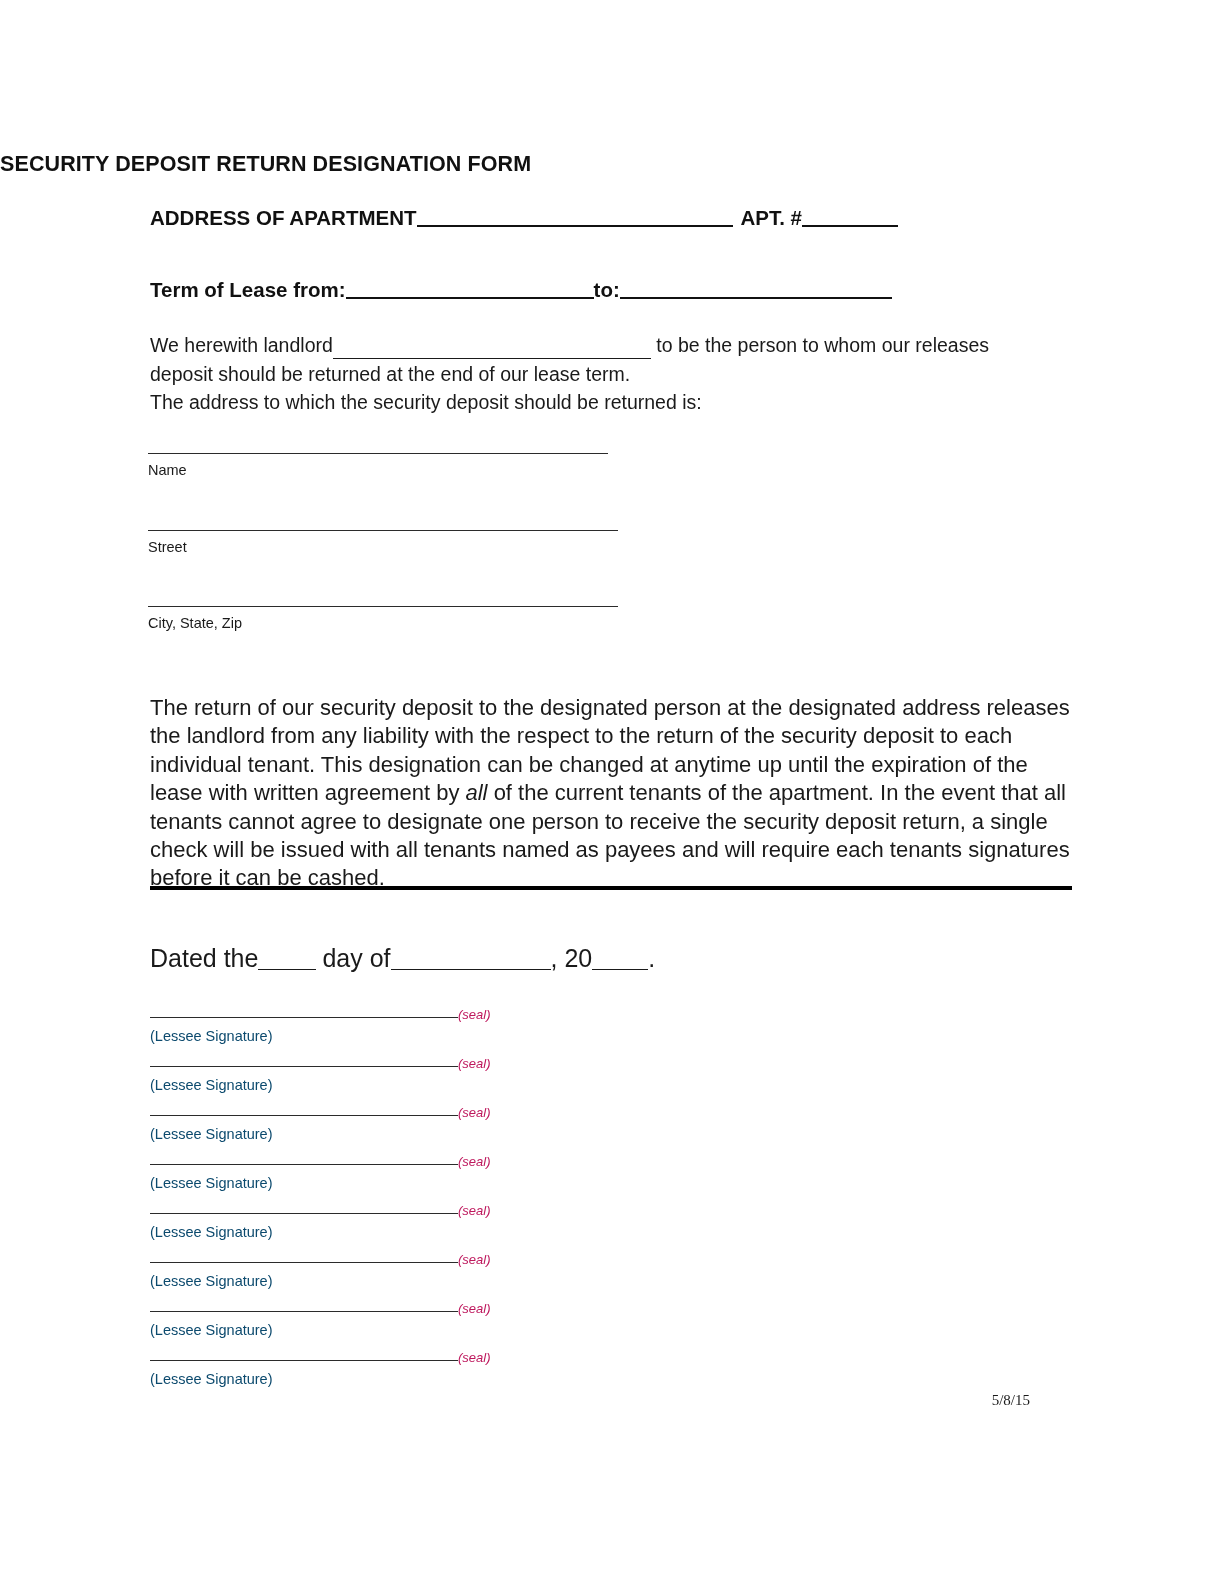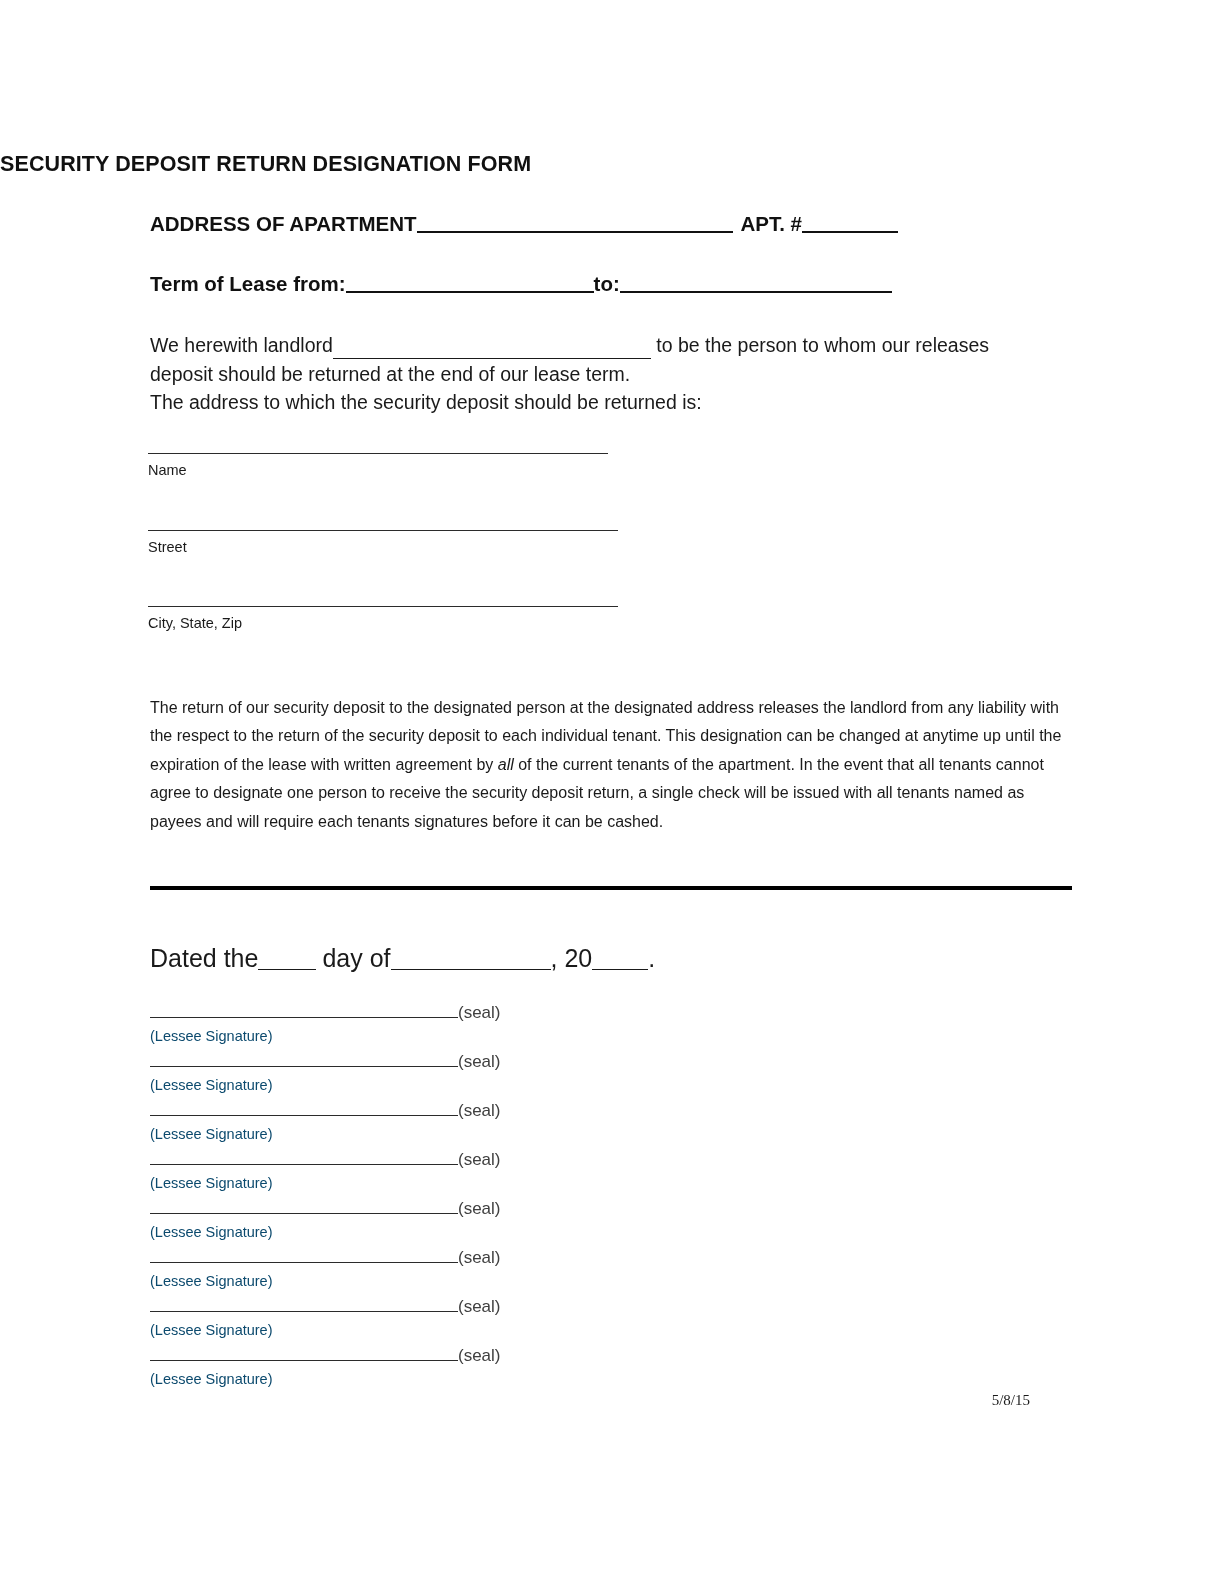--- a/index.html
+++ b/index.html
@@ -44,22 +44,22 @@
     align-items: flex-end;
   }
   .hdr-line .lbl { line-height: 1; }
   .rule {
     display: inline-block;
     border-bottom: 2.3px solid #111111;
     height: 0;
     margin-bottom: 2px;
   }
 
-  #addr-row { top: 214px; }
-  #term-row { top: 274px; justify-content: flex-end; }
+  #addr-row { top: 208px; }
+  #term-row { top: 280px; justify-content: flex-end; }
 
   
   .body-text {
     position: absolute;
     left: 150px;
     font-size: 19.5px;
     color: #1a1a1a;
     line-height: 28px;
   }
   .body-text .ul-inline {
@@ -88,21 +88,21 @@
   #f-name   { top: 453px; }
   #f-street { top: 530px; }
   #f-city   { top: 606px; }
 
   
   #legal-para {
     position: absolute;
     left: 150px;
     top: 694px;
     width: 922px;
-    font-size: 16px;
+    font-size: 22px;
     line-height: 28.4px;
     color: #1a1a1a;
     text-align: left;
   }
   #legal-para i { font-style: italic; }
 
   
   #separator {
     position: absolute;
     left: 150px;
@@ -145,24 +145,25 @@
     align-items: flex-end;
   }
   .sig-line {
     display: inline-block;
     width: 308px;
     border-bottom: 1.7px solid #2b2b2b;
     height: 0;
     margin-bottom: 3px;
   }
   .seal {
-    font-size: 17px;
-    color: #404040;
+    font-size: 13px;
+    color: #be185d;
     line-height: 1;
     margin-left: 0px;
+    font-style: italic;
   }
   .sig-caption {
     font-size: 14.5px;
     color: #0c4a6e;
     margin-top: 8px;
     line-height: 1.1;
   }
 
   
   #footer-date {

